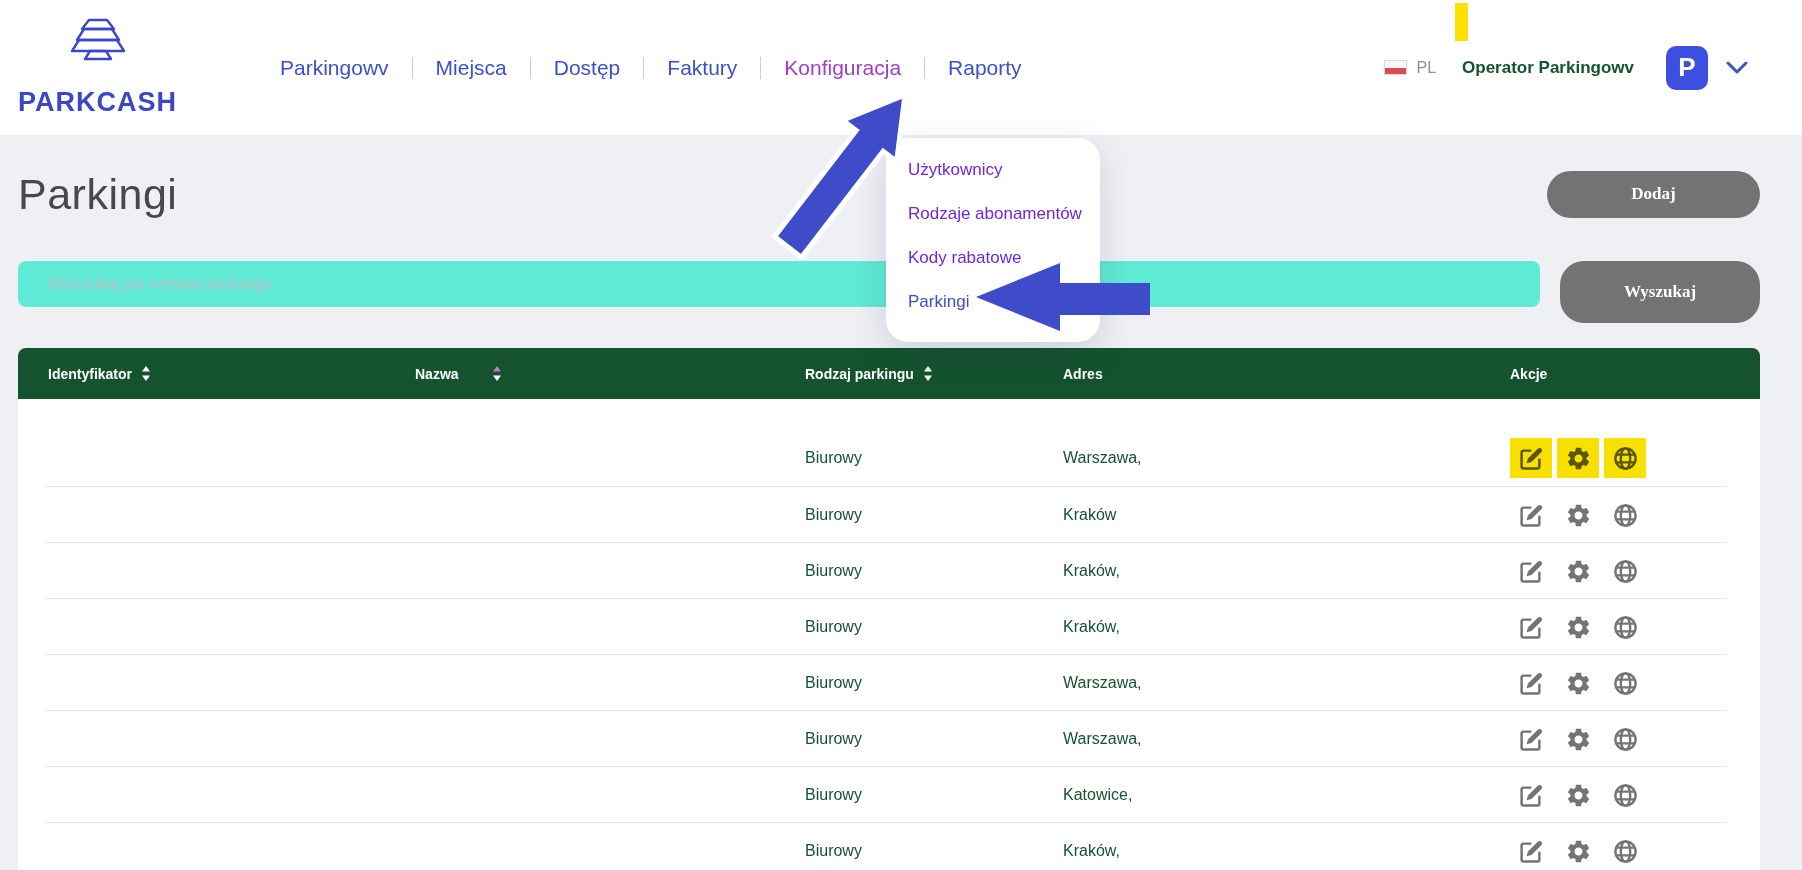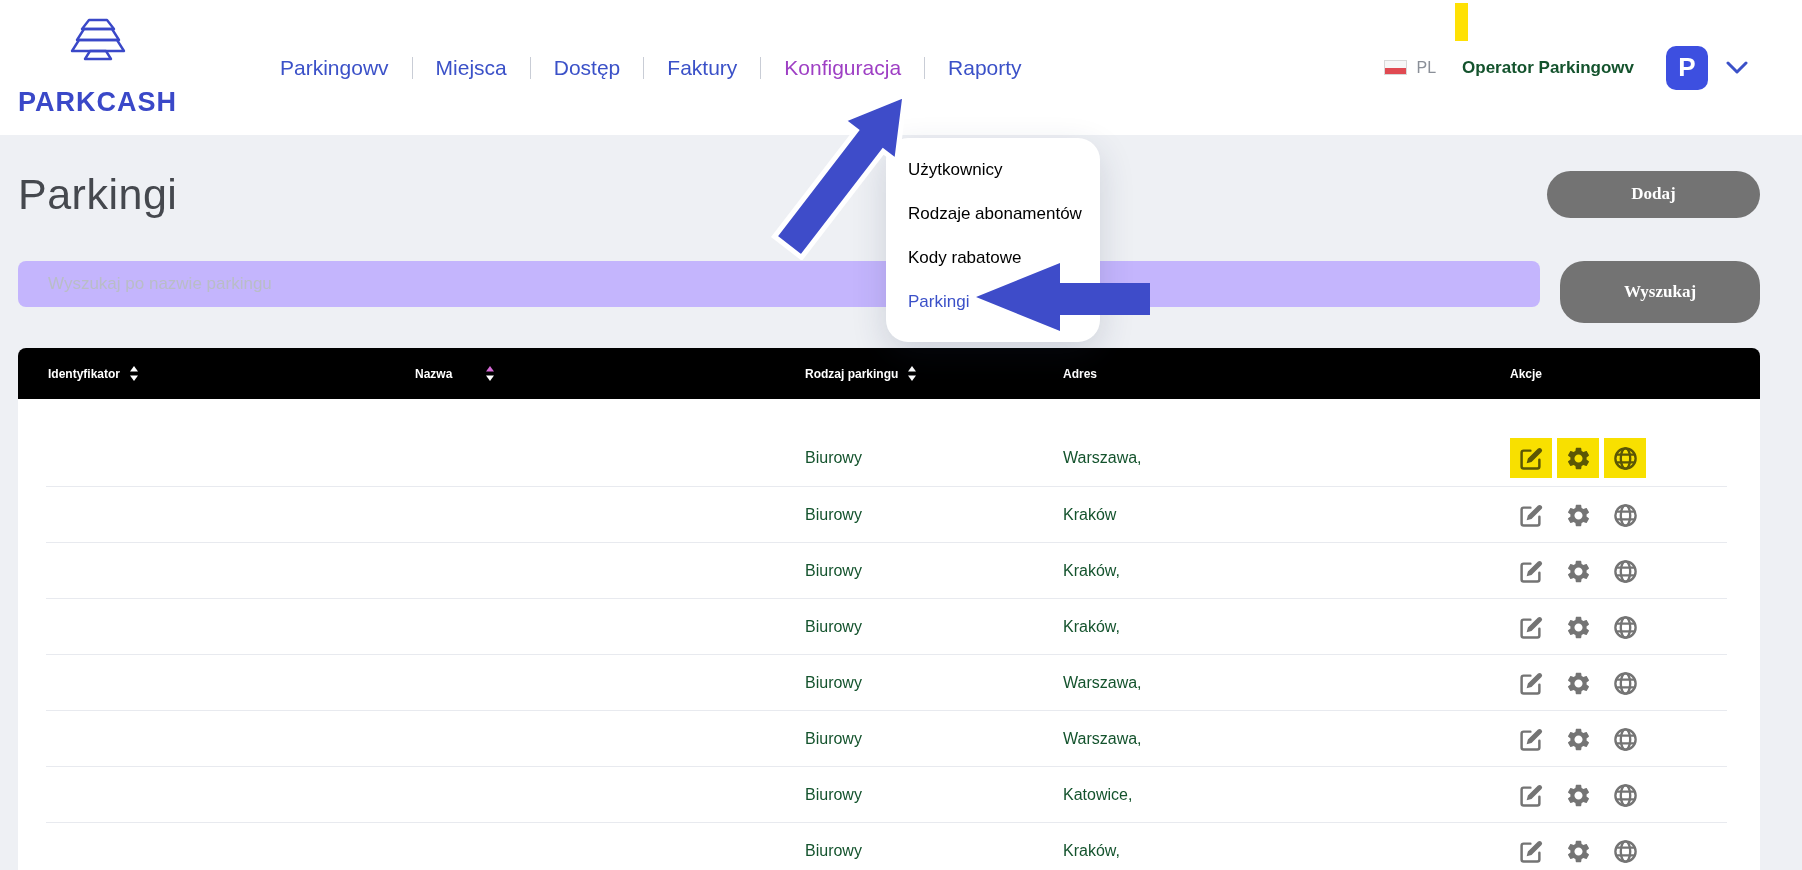--- a/index.html
+++ b/index.html
@@ -39,31 +39,31 @@
   main { position:absolute; left:0; top:135px; width:1802px; }
   .title-row { margin:30px 42px 0 18px; height:58px; display:flex; align-items:center; }
   h1 { font-size:43px; font-weight:400; color:#45484e; letter-spacing:.5px; }
   .btn {
     border:none; background:#737373; color:#fff; font-family:Liberation Serif, serif;
     font-size:17px; font-weight:bold; border-radius:24px; height:47px; cursor:pointer;
   }
   .btn-add { margin-left:auto; width:213px; }
   .search-row { margin:38px 42px 0 18px; display:flex; gap:20px; }
   .search-input {
-    flex:1; height:46px; border:none; border-radius:8px; background:#c4b5fd; padding:0 30px;
+    flex:1; height:46px; border:none; border-radius:8px; background:#5eead4; padding:0 30px;
     font-family:"Liberation Sans",sans-serif; font-size:17px; color:#3b3f46; outline:none;
   }
   .search-input::placeholder { color:#b9bdc7; }
   .btn-search { width:200px; height:62px; }
 
   
   .table-card { margin:25px 42px 0 18px; }
   .t-head {
-    height:51px; background:#000000; border-radius:8px 8px 0 0;
-    display:flex; align-items:center; color:#fff; font-size:12px; font-weight:bold;
+    height:51px; background:#14532d; border-radius:8px 8px 0 0;
+    display:flex; align-items:center; color:#fff; font-size:14px; font-weight:bold;
   }
   .th { display:flex; align-items:center; gap:9px; }
   .c0 { width:397px; padding-left:30px; }
   .c1 { width:390px;gap:33px; }
   .c2 { width:258px; }
   .c3 { width:447px; }
   .c4 { flex:1; }
   .t-body { background:#ffffff; padding-top:30px; min-height:509px; }
   .trow { height:56px; display:flex; align-items:center; position:relative; }
   .trow:first-child { height:58px; }
@@ -75,21 +75,21 @@
     color:#747474; cursor:pointer;
   }
   .action-btn svg { width:27px; height:27px; }
   .trow.hl .action-btn { background:#f8e000; color:#5b5605; }
 
   
   .dropdown {
     position:absolute; left:886px; top:138px; width:214px; height:204px; background:#fff;
     border-radius:22px; box-shadow:0 12px 35px rgba(40,50,90,.16); z-index:20; padding-top:10px;
   }
-  .menu-item { height:44px; line-height:44px; padding-left:22px; font-size:17px; color:#000000; cursor:pointer; }
+  .menu-item { height:44px; line-height:44px; padding-left:22px; font-size:17px; color:#6d28d9; cursor:pointer; }
   .menu-item.active { color:#3b50c8; }
 
   
   .arrow { position:absolute; z-index:40; pointer-events:none; }
   .arrow1 { left:740px; top:80px; }
   .arrow2 { left:940px; top:255px; }
 </style>
 </head>
 <body>
 

